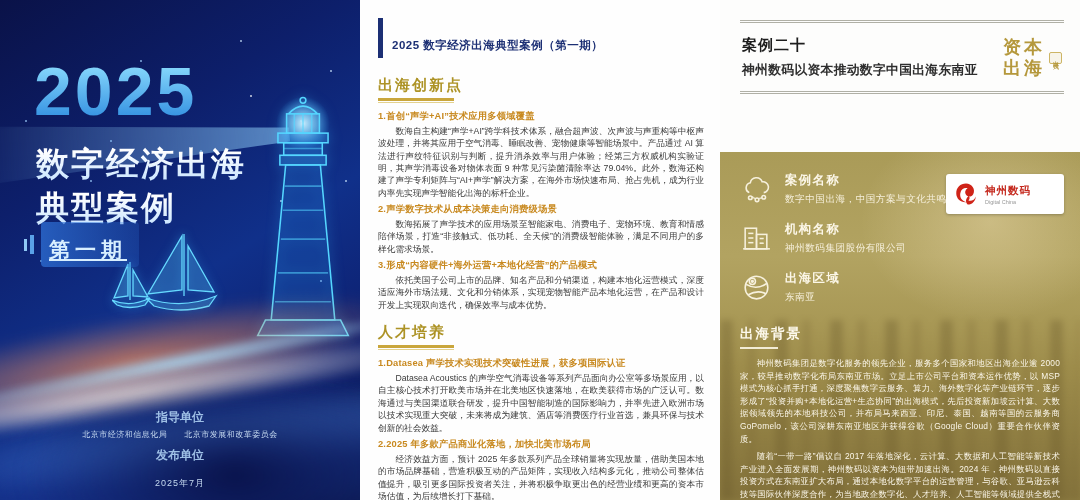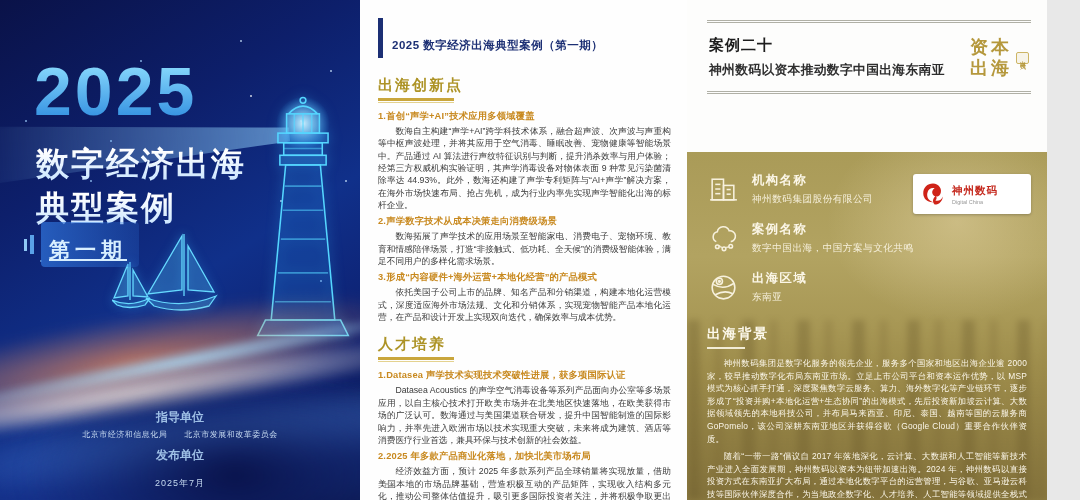--- a/index.html
+++ b/index.html
@@ -47,21 +47,21 @@
   .issue .bar2 { width:4px; height:19px; background:#5aa2e8; margin-right:7px; }
   .issue-box { background:linear-gradient(90deg, rgba(46,112,214,.75), rgba(46,112,214,.25));
     border-radius:4px; padding:14px 12px 3px 8px; font-size:21px; font-weight:bold;
     letter-spacing:5px; color:#d8efff;text-decoration:underline; }
   .cover-footer { position:absolute; bottom:10px; width:100%; text-align:center; color:#c6daf1; }
   .cf-label { font-size:12px; font-weight:bold; color:#9fc0e6; margin-top:7px; }
   .cf-orgs { font-size:8px; margin-top:3px; letter-spacing:.5px; }
   .cf-date { font-size:9px; margin-top:13px; letter-spacing:1px; }
 
   
-  .page-mid { position:relative; width:327px; height:500px; background:#fefefe; padding:18px 16px 16px 18px; }
+  .page-mid { position:relative; width:360px; height:500px; background:#fefefe; padding:18px 16px 16px 18px; }
   .mid-header { display:flex; align-items:center; margin-bottom:18px; }
   .mid-header .vbar { width:5px; height:40px; background:#1c2f74; margin-right:9px; }
   .mid-header .htext { font-size:11.5px; font-weight:bold; color:#1c2f74; letter-spacing:.5px; padding-top:14px; }
   .sec-title { font-size:15px; font-weight:bold; color:#ad9326; letter-spacing:2px; }
   .sec-rule { width:76px; height:3px; background:#c9a63c; margin:3px 0 1px; }
   .sec-rule2 { width:76px; height:1px; background:#e4d28f; margin-bottom:7px; }
   .item-h { font-size:9.3px; font-weight:bold; color:#c8891f; margin-top:3px; letter-spacing:.2px; }
   .item-b { font-size:8.7px; color:#3a3a3a; line-height:1.42; text-align:justify;
     text-indent:2em; margin:2px 0 4px; }
   .sec2 { margin-top:12px; }
@@ -183,21 +183,21 @@
     <div class="mid-header">
       <div class="vbar"></div>
       <div class="htext">2025 数字经济出海典型案例（第一期）</div>
     </div>
 
     <div>
       <div class="sec-title">出海创新点</div>
       <div class="sec-rule"></div>
       <div class="sec-rule2"></div>
       <div class="item-h">1.首创“声学+AI”技术应用多领域覆盖</div>
-      <div class="item-b">数海自主构建“声学+AI”跨学科技术体系，融合超声波、次声波与声重构等中枢声波处理，并将其应用于空气消毒、睡眠改善、宠物健康等智能场景中。产品通过 AI 算法进行声纹特征识别与判断，提升消杀效率与用户体验；经第三方权威机构实验证明，其声学消毒设备对物体表面 9 种常见污染菌清除率达 44.93%。此外，数海还构建了声学专利矩阵与“AI+声学”解决方案，在海外市场快速布局、抢占先机，成为行业内率先实现声学智能化出海的标杆企业。</div>
+      <div class="item-b">数海自主构建“声学+AI”跨学科技术体系，融合超声波、次声波与声重构等中枢声波处理，并将其应用于空气消毒、睡眠改善、宠物健康等智能场景中。产品通过 AI 算法进行声纹特征识别与判断，提升消杀效率与用户体验；经第三方权威机构实验证明，其声学消毒设备对物体表面 9 种常见污染菌清除率达 79.04%。此外，数海还构建了声学专利矩阵与“AI+声学”解决方案，在海外市场快速布局、抢占先机，成为行业内率先实现声学智能化出海的标杆企业。</div>
       <div class="item-h">2.声学数字技术从成本决策走向消费级场景</div>
       <div class="item-b">数海拓展了声学技术的应用场景至智能家电、消费电子、宠物环境、教育和情感陪伴场景，打造“非接触式、低功耗、全天候”的消费级智能体验，满足不同用户的多样化需求场景。</div>
       <div class="item-h">3.形成“内容硬件+海外运营+本地化经营”的产品模式</div>
       <div class="item-b">依托美国子公司上市的品牌、知名产品和分销渠道，构建本地化运营模式，深度适应海外市场法规、文化和分销体系，实现宠物智能产品本地化运营，在产品和设计开发上实现双向迭代，确保效率与成本优势。</div>
     </div>
 
     <div class="sec2">
       <div class="sec-title">人才培养</div>
       <div class="sec-rule"></div>
       <div class="sec-rule2"></div>
@@ -232,20 +232,37 @@
 
       <div class="info-area">
         <div class="logo-card">
           <svg class="info-icon" style="width:26px;height:26px;flex:0 0 26px" viewBox="0 0 32 32">
             <path d="M16 3 C9 3 4 8 4 15 C4 22 10 27 17 26 C11 25 8 20 9 15 C10 10 14 8 18 9 C15 11 14 14 16 17 C18 20 23 20 25 16 C28 10 23 3 16 3 Z" fill="#cf2318"></path>
             <path d="M18 29 C24 29 28 24 28 19 C27 23 23 25 19 24 C21 22 21 19 19 18 C17 21 14 24 18 29 Z" fill="#cf2318"></path>
           </svg>
           <div>
             <div class="logo-cn">神州数码</div>
             <div class="logo-en">Digital China</div>
+          </div>
+        </div>
+
+        <div class="info-row">
+          <svg class="info-icon" viewBox="0 0 64 64">
+            <g stroke="#f7f1dd" stroke-width="3" fill="none">
+              <path d="M18 40 a10 10 0 0 1 2-19 a12 12 0 0 1 23-2 a9 9 0 0 1 3 21"></path>
+              <circle cx="20" cy="50" r="3.5"></circle>
+                <circle cx="33" cy="54" r="3.5"></circle>
+                <circle cx="46" cy="49" r="3.5"></circle>
+              <line x1="23" y1="48" x2="30" y2="52" opacity=".8"></line>
+              <line x1="36" y1="52" x2="43" y2="50" opacity=".8"></line>
+            </g>
+          </svg>
+          <div>
+            <div class="info-label">案例名称</div>
+            <div class="info-value">数字中国出海，中国方案与文化共鸣</div>
           </div>
         </div>
 
         <div class="info-row">
           <svg class="info-icon" viewBox="0 0 64 64">
             <g stroke="#f7f1dd" stroke-width="3" fill="none">
               <rect x="10" y="14" width="22" height="40"></rect>
               <rect x="32" y="26" width="20" height="28"></rect>
               <line x1="16" y1="24" x2="26" y2="24"></line>
                 <line x1="16" y1="33" x2="26" y2="33"></line>
@@ -257,37 +274,20 @@
           </svg>
           <div>
             <div class="info-label">机构名称</div>
             <div class="info-value">神州数码集团股份有限公司</div>
           </div>
         </div>
 
         <div class="info-row">
           <svg class="info-icon" viewBox="0 0 64 64">
             <g stroke="#f7f1dd" stroke-width="3" fill="none">
-              <path d="M18 40 a10 10 0 0 1 2-19 a12 12 0 0 1 23-2 a9 9 0 0 1 3 21"></path>
-              <circle cx="20" cy="50" r="3.5"></circle>
-                <circle cx="33" cy="54" r="3.5"></circle>
-                <circle cx="46" cy="49" r="3.5"></circle>
-              <line x1="23" y1="48" x2="30" y2="52" opacity=".8"></line>
-              <line x1="36" y1="52" x2="43" y2="50" opacity=".8"></line>
-            </g>
-          </svg>
-          <div>
-            <div class="info-label">案例名称</div>
-            <div class="info-value">数字中国出海，中国方案与文化共鸣</div>
-          </div>
-        </div>
-
-        <div class="info-row">
-          <svg class="info-icon" viewBox="0 0 64 64">
-            <g stroke="#f7f1dd" stroke-width="3" fill="none">
               <circle cx="32" cy="34" r="22"></circle>
               <path d="M12 28 Q32 40 52 26"></path>
               <path d="M16 48 Q34 38 50 46"></path>
               <circle cx="24" cy="22" r="6"></circle>
               <circle cx="24" cy="22" r="1.8" fill="#f7f1dd"></circle>
             </g>
           </svg>
           <div>
             <div class="info-label">出海区域</div>
             <div class="info-value">东南亚</div>

